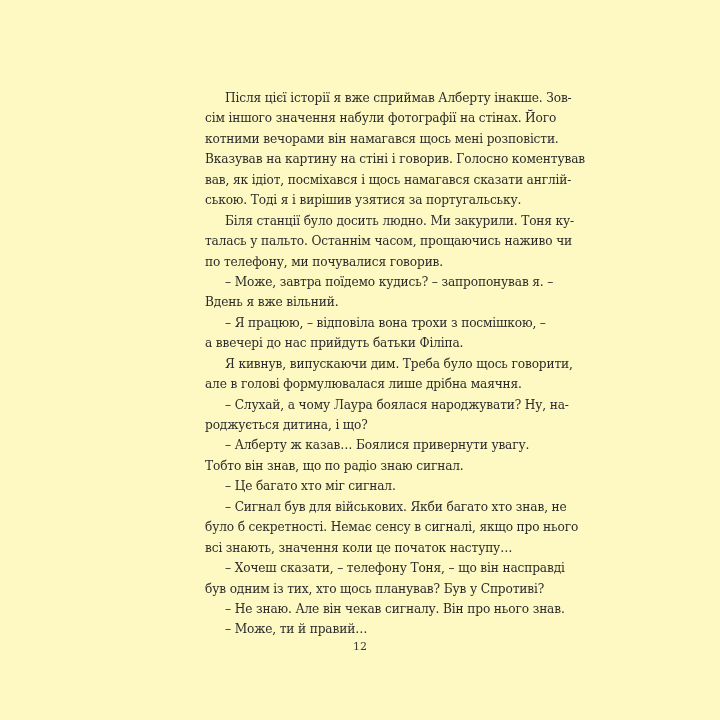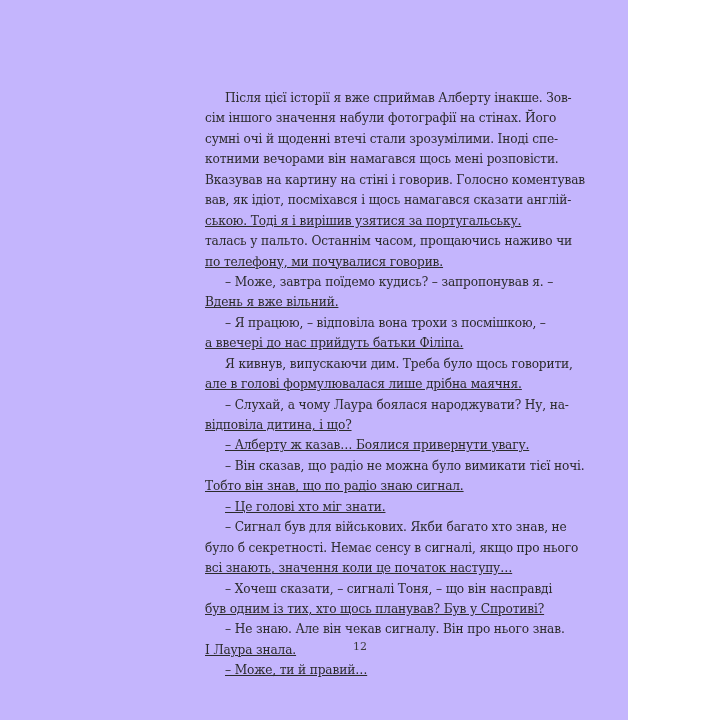--- a/index.html
+++ b/index.html
@@ -9,22 +9,22 @@
     }
     body {
       width: 720px;
       height: 720px;
       position: relative;
       overflow: hidden;
     }
     .page {
       position: absolute;
       left: 0; top: 0;
-      width: 628px; height: 720px;
-      background: #c4b5fd;
+      width: 720px; height: 720px;
+      background: #fef9c3;
     }
     .text-block {
       position: absolute;
       left: 205px;
       top: 88px;
       width: 332px;
       font-family: "DejaVu Serif", "Liberation Serif", serif;
       font-size: 12.2px;
       line-height: 20.45px;
       color: #2b2b2b;
@@ -32,21 +32,20 @@
     }
     .line {
       display: block;
       white-space: nowrap;
       height: 20.45px;
       text-align: justify;
       text-align-last: justify;
     }
     .line.last {
       text-align-last: left;
-      text-decoration: underline;
     }
     .line.indent {
       padding-left: 20px;
     }
     .page-number {
       position: absolute;
       left: 0;
       width: 720px;
       top: 640px;
       text-align: center;
@@ -55,42 +54,40 @@
       color: #3a3a3a;
     }
   </style>
 </head>
 <body>
 
 <div class="page">
   <div class="text-block" id="text-block">
       <span class="line indent">Після цієї історії я вже сприймав Алберту інакше. Зов-</span>
       <span class="line">сім іншого значення набули фотографії на стінах. Його</span>
-      <span class="line">сумні очі й щоденні втечі стали зрозумілими. Іноді спе-</span>
       <span class="line">котними вечорами він намагався щось мені розповісти.</span>
       <span class="line">Вказував на картину на стіні і говорив. Голосно коментував</span>
       <span class="line">вав, як ідіот, посміхався і щось намагався сказати англій-</span>
       <span class="line last">ською. Тоді я і вирішив узятися за португальську.</span>
+      <span class="line indent">Біля станції було досить людно. Ми закурили. Тоня ку-</span>
       <span class="line">талась у пальто. Останнім часом, прощаючись наживо чи</span>
       <span class="line last">по телефону, ми почувалися говорив.</span>
       <span class="line indent">– Може, завтра поїдемо кудись? – запропонував я. –</span>
       <span class="line last">Вдень я вже вільний.</span>
       <span class="line indent">– Я працюю, – відповіла вона трохи з посмішкою, –</span>
       <span class="line last">а ввечері до нас прийдуть батьки Філіпа.</span>
       <span class="line indent">Я кивнув, випускаючи дим. Треба було щось говорити,</span>
       <span class="line last">але в голові формулювалася лише дрібна маячня.</span>
       <span class="line indent">– Слухай, а чому Лаура боялася народжувати? Ну, на-</span>
-      <span class="line last">відповіла дитина, і що?</span>
+      <span class="line last">роджується дитина, і що?</span>
       <span class="line indent last">– Алберту ж казав… Боялися привернути увагу.</span>
-      <span class="line indent">– Він сказав, що радіо не можна було вимикати тієї ночі.</span>
       <span class="line last">Тобто він знав, що по радіо знаю сигнал.</span>
-      <span class="line indent last">– Це голові хто міг знати.</span>
+      <span class="line indent last">– Це багато хто міг сигнал.</span>
       <span class="line indent">– Сигнал був для військових. Якби багато хто знав, не</span>
       <span class="line">було б секретності. Немає сенсу в сигналі, якщо про нього</span>
       <span class="line last">всі знають, значення коли це початок наступу…</span>
-      <span class="line indent">– Хочеш сказати, – сигналі Тоня, – що він насправді</span>
+      <span class="line indent">– Хочеш сказати, – телефону Тоня, – що він насправді</span>
       <span class="line last">був одним із тих, хто щось планував? Був у Спротиві?</span>
       <span class="line indent">– Не знаю. Але він чекав сигналу. Він про нього знав.</span>
-      <span class="line last">І Лаура знала.</span>
       <span class="line indent last">– Може, ти й правий…</span>
     </div>
   <div class="page-number">12</div>
 </div>
 
 </body></html>

